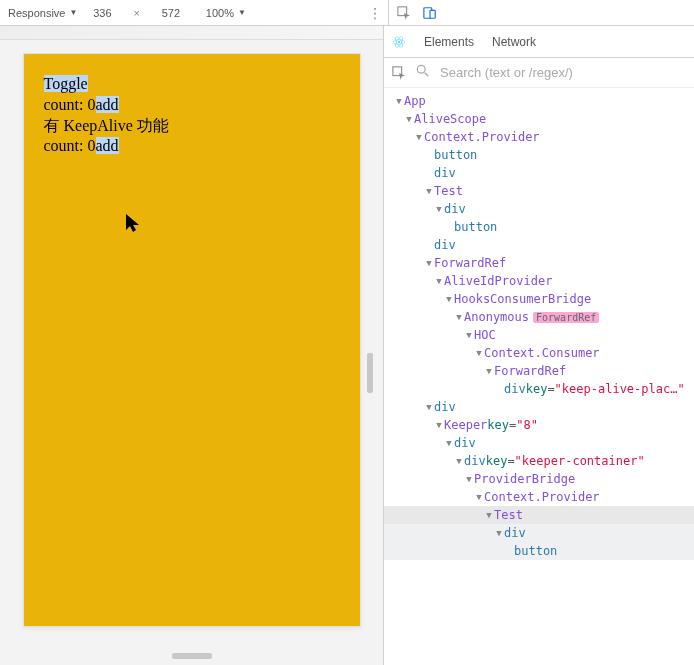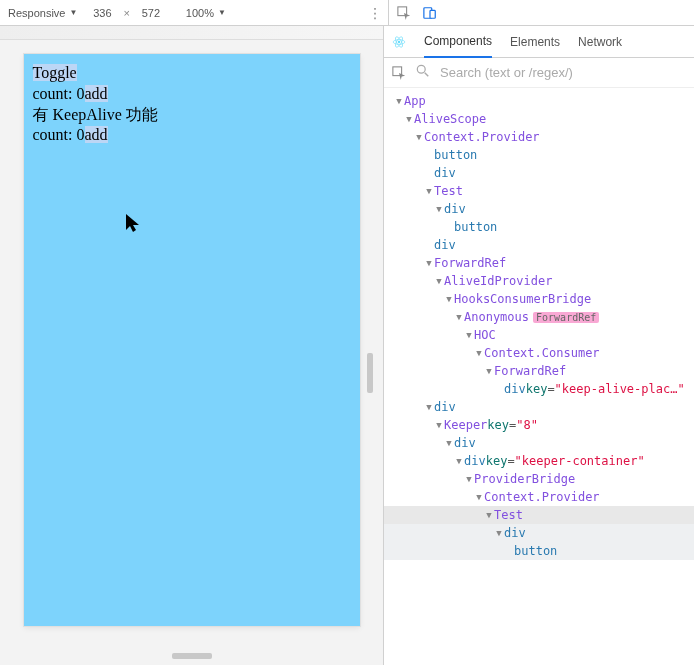--- a/index.html
+++ b/index.html
@@ -36,21 +36,21 @@
       align-items: center;
       gap: 4px;
       cursor: pointer;
     }
     .dropdown-arrow {
       font-size: 8px;
     }
     .dims {
       display: flex;
       align-items: center;
-      gap: 6px;
+      gap: 16px;
       color: #888;
     }
     .dims input {
       border: none;
       width: 30px;
       text-align: center;
       font-size: 11px;
       color: #555;
       background: transparent;
     }
@@ -110,26 +110,26 @@
       flex: 1;
       padding: 14px;
       display: flex;
       align-items: flex-start;
       justify-content: center;
       position: relative;
     }
     .sim-frame {
       width: 336px;
       height: 572px;
-      background: #7dd3fc;
+      background: #eab308;
       box-shadow: 0 0 0 1px #e0e0e0, 0 2px 6px rgba(0,0,0,.08);
       font-family: "Times New Roman", serif;
       font-size: 16px;
       color: #000;
-      padding: 9px;
+      padding: 20px;
       position: relative;
     }
     .sim-frame .hl {
       background: #bcd6f5;
     }
     .sim-line {
       line-height: 1.3;
     }
     .sim-frame .add-btn {
       background: #bcd6f5;
@@ -323,21 +323,20 @@
   <div class="right-pane">
     <div class="devtools-tabs">
       <span class="react-icon">
         <svg width="14" height="14" viewBox="0 0 24 24">
             <circle cx="12" cy="12" r="2" fill="#61dafb"></circle>
             <ellipse cx="12" cy="12" rx="10" ry="4" fill="none" stroke="#61dafb" stroke-width="1"></ellipse>
             <ellipse cx="12" cy="12" rx="10" ry="4" fill="none" stroke="#61dafb" stroke-width="1" transform="rotate(60 12 12)"></ellipse>
             <ellipse cx="12" cy="12" rx="10" ry="4" fill="none" stroke="#61dafb" stroke-width="1" transform="rotate(120 12 12)"></ellipse>
           </svg>
       </span>
-      <span class="tab active">Components</span>
       <span class="tab">Elements</span>
       <span class="tab">Network</span>
     </div>
     <div class="search-bar">
       <span class="inspect-icon tool-icon">
         <svg width="14" height="14" viewBox="0 0 16 16">
             <rect x="1" y="1" width="10" height="10" fill="none" stroke="#888" stroke-width="1.2"></rect>
             <path d="M8 8 L15 11 L11 12 L10 16 Z" fill="#888"></path>
           </svg>
       </span>

